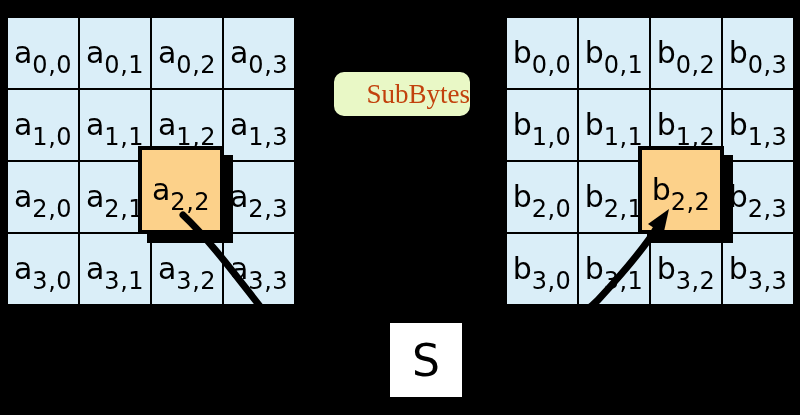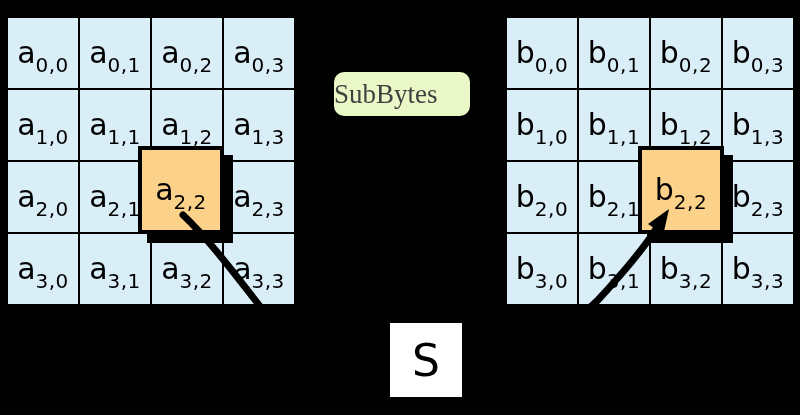--- a/index.html
+++ b/index.html
@@ -37,21 +37,21 @@
     align-items:center;
     justify-content:center;
     color:#000;
   }
   .var{
     font-size:30px;
     line-height:1;
     display:inline-block;
   }
   .sub{
-    font-size:20px;
+    font-size:24px;
     line-height:1;
     display:inline-block;
     transform:translateY(12px);
     letter-spacing:0.5px;
   }
   .highlight{
     position:absolute;
     width:86px;height:88px;
     background:var(--highlight-fill);
     border:4px solid var(--line);
@@ -65,24 +65,24 @@
   .highlight-b{left:638px;top:146px;}
   .operation{
     position:absolute;
     left:332px;top:70px;
     width:140px;height:48px;
     background:var(--operation-fill);
     border:2px solid var(--line);
     border-radius:12px;
     display:flex;
     align-items:center;
-    justify-content:flex-start;
+    justify-content:flex-end;
     font-family:"Liberation Serif","DejaVu Serif",serif;
     font-size:27px;
-    color:#404040;
+    color:#c2410c;
     z-index:2;
   }
   .sbox{
     position:absolute;
     left:390px;top:323px;
     width:72px;height:74px;
     background:var(--sbox-fill);
     display:flex;
     align-items:center;
     justify-content:center;

